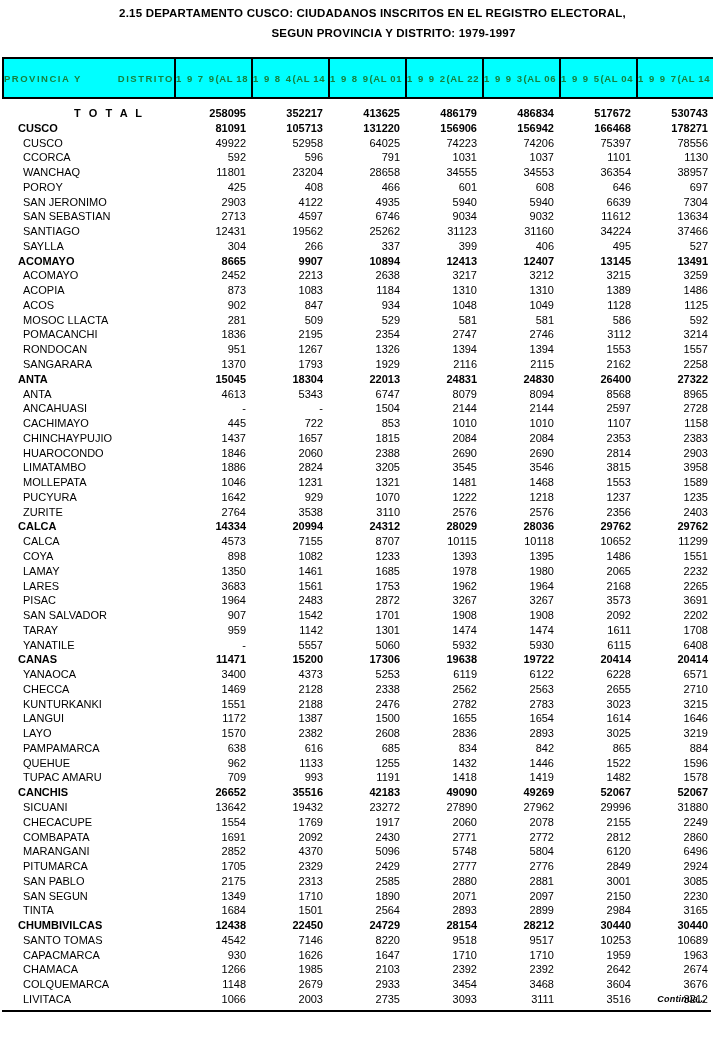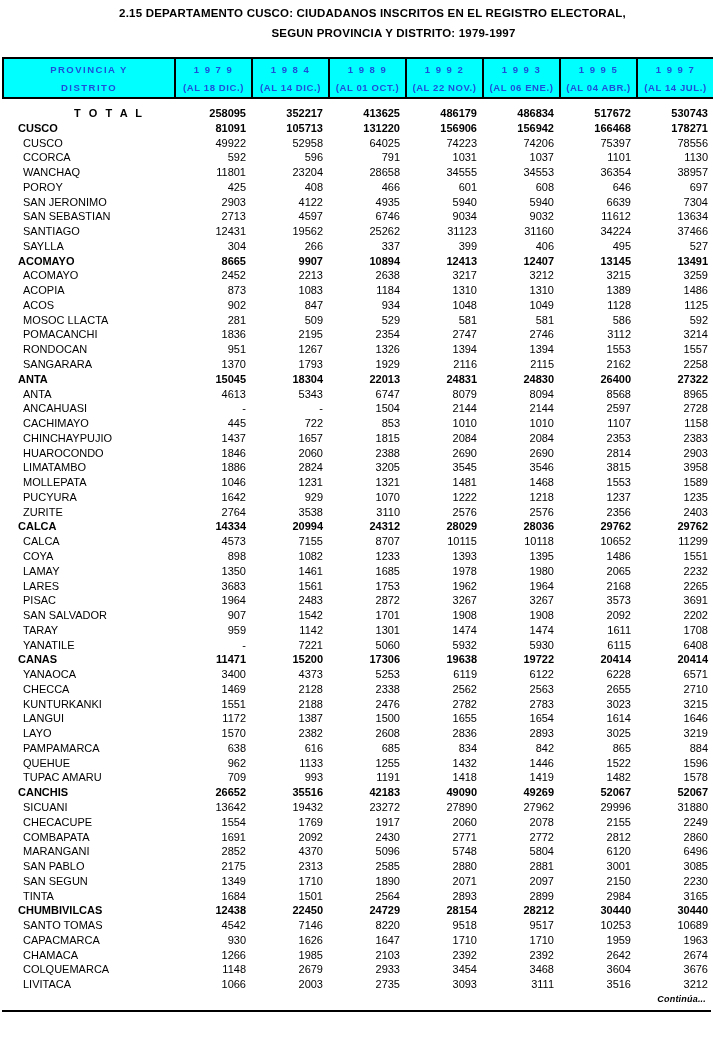--- a/index.html
+++ b/index.html
@@ -21,23 +21,23 @@
 
   .thead {
     position: absolute; top: 57px; left: 2px; width: 709px; height: 38px;
     display: grid; grid-template-columns: 170px repeat(7, 1fr);
     border: 2.5px solid #000;
     background: #00ffff;
     box-sizing: content-box;
   }
   .thead .hcell {
     border-left: 2.5px solid #000;
-    display: flex; flex-direction: column; justify-content: space-between;
+    display: flex; justify-content: space-between;
     align-items: center; padding: 5px 0 4px 0;
-    color: #1d4ed8; font-weight: bold;
+    color: #15803d; font-weight: bold;
     overflow: hidden;
   }
   .thead .hcell:first-child { border-left: none; }
   .hline1 { font-size: 9.5px; letter-spacing: 1.5px; white-space: nowrap; }
   .hline2 { font-size: 9.5px; letter-spacing: 0.6px; white-space: nowrap; }
 
   .tbody { position: absolute; top: 106px; left: 2px; width: 709px; }
   .trow {
     display: grid; grid-template-columns: 170px repeat(7, 1fr);
     height: 14.78px; align-items: center;
@@ -461,21 +461,21 @@
       <div class="num">1142</div>
       <div class="num">1301</div>
       <div class="num">1474</div>
       <div class="num">1474</div>
       <div class="num">1611</div>
       <div class="num">1708</div>
     </div>
     <div class="trow district">
       <div class="lbl">YANATILE</div>
       <div class="num">-</div>
-      <div class="num">7221</div>
+      <div class="num">5557</div>
       <div class="num">5060</div>
       <div class="num">5932</div>
       <div class="num">5930</div>
       <div class="num">6115</div>
       <div class="num">6408</div>
     </div>
     <div class="trow province">
       <div class="lbl">CANAS</div>
       <div class="num">11471</div>
       <div class="num">15200</div>
@@ -609,20 +609,30 @@
       <div class="lbl">MARANGANI</div>
       <div class="num">2852</div>
       <div class="num">4370</div>
       <div class="num">5096</div>
       <div class="num">5748</div>
       <div class="num">5804</div>
       <div class="num">6120</div>
       <div class="num">6496</div>
     </div>
     <div class="trow district">
+      <div class="lbl">PITUMARCA</div>
+      <div class="num">1705</div>
+      <div class="num">2329</div>
+      <div class="num">2429</div>
+      <div class="num">2777</div>
+      <div class="num">2776</div>
+      <div class="num">2849</div>
+      <div class="num">2924</div>
+    </div>
+    <div class="trow district">
       <div class="lbl">SAN PABLO</div>
       <div class="num">2175</div>
       <div class="num">2313</div>
       <div class="num">2585</div>
       <div class="num">2880</div>
       <div class="num">2881</div>
       <div class="num">3001</div>
       <div class="num">3085</div>
     </div>
     <div class="trow district">

